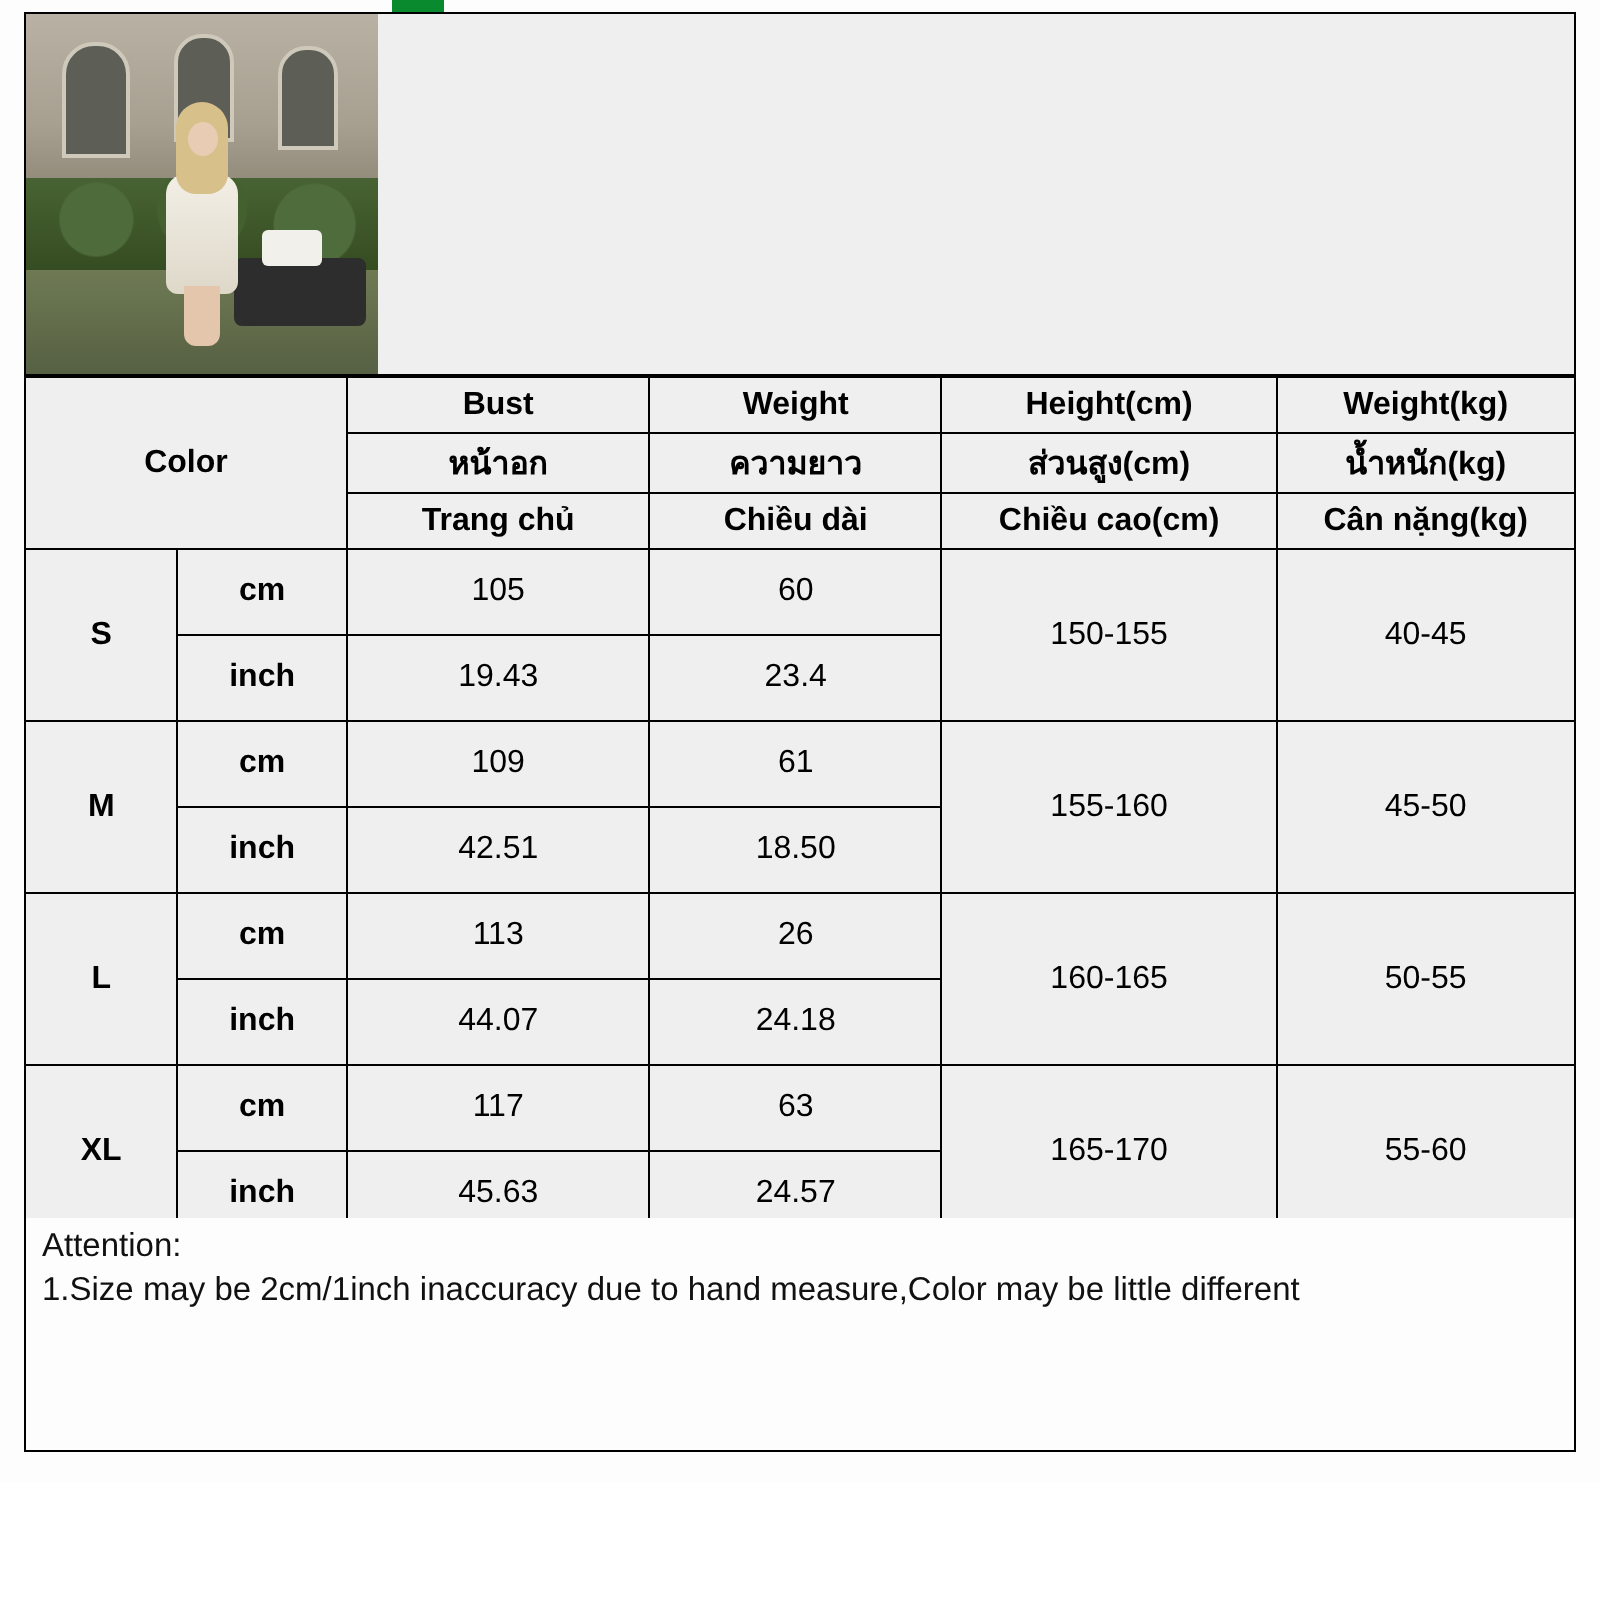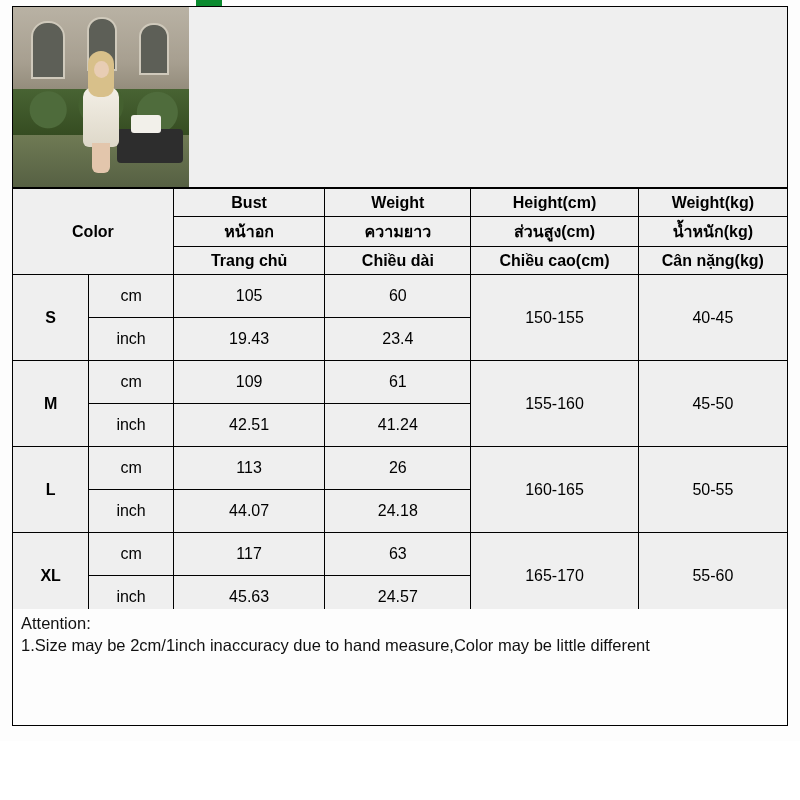--- a/index.html
+++ b/index.html
@@ -135,21 +135,21 @@
   .col-height { width: 158px; }
   .col-weight { width: 141px; }
 
   .hdr { font-weight: bold; height: 28px; }
   .hdr-size {
     font-weight: bold;
     font-size: 26px;
   }
   .row-cell { height: 43px; }
   .size-letter { font-weight: bold; font-size: 19px; }
-  .unit-cell { font-weight: normal; font-size: 16px; }
+  .unit-cell { font-weight: bold; font-size: 16px; }
   .val-cell { font-size: 17px; }
   .range-cell { font-size: 17px; }
 
   
   .attention {
     position: absolute;
     left: 12px;
     top: 609px;
     width: 776px;
     height: 117px;
@@ -248,21 +248,21 @@
         <td class="row-cell size-letter" rowspan="2">M</td>
         <td class="row-cell unit-cell">cm</td>
         <td class="row-cell val-cell">109</td>
         <td class="row-cell val-cell">61</td>
         <td class="row-cell range-cell" rowspan="2">155-160</td>
         <td class="row-cell range-cell" rowspan="2">45-50</td>
       </tr>
       <tr>
         <td class="row-cell unit-cell">inch</td>
         <td class="row-cell val-cell">42.51</td>
-        <td class="row-cell val-cell">41.24</td>
+        <td class="row-cell val-cell">18.50</td>
       </tr>
 
       <tr>
         <td class="row-cell size-letter" rowspan="2">L</td>
         <td class="row-cell unit-cell">cm</td>
         <td class="row-cell val-cell">113</td>
         <td class="row-cell val-cell">26</td>
         <td class="row-cell range-cell" rowspan="2">160-165</td>
         <td class="row-cell range-cell" rowspan="2">50-55</td>
       </tr>

